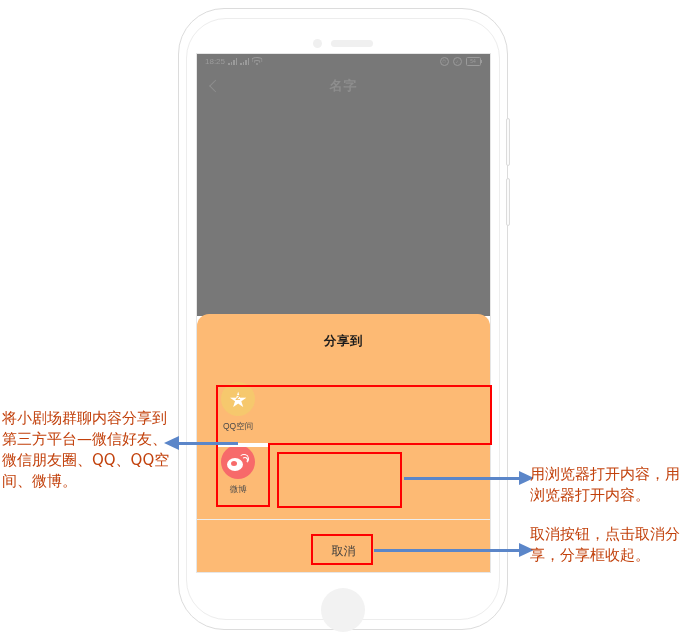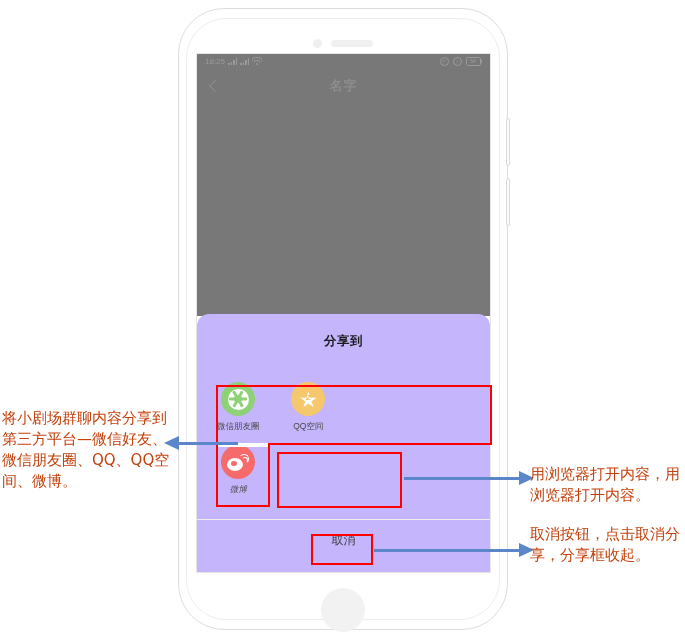--- a/index.html
+++ b/index.html
@@ -97,30 +97,30 @@
   }
   #nav-title{color:#8e8e8e;font-size:13px;font-weight:bold;letter-spacing:1px;}
   #back-chevron{
     position:absolute;left:14px;top:50%;transform:translateY(-50%);
     width:8px;height:8px;border-left:1.5px solid #8e8e8e;border-bottom:1.5px solid #8e8e8e;
     transform:translateY(-50%) rotate(45deg);
   }
   
   #share-sheet{
     position:absolute;left:0;top:260px;width:100%;height:260px;
-    background:#c4b5fd;border-radius:12px 12px 0 0;
+    background:#fdba74;border-radius:12px 12px 0 0;
     box-sizing:border-box;
   }
   #share-title{
     text-align:center;font-size:12.5px;font-weight:bold;color:#1b1b1b;
     padding-top:19px;letter-spacing:0.5px;
   }
   .icon-row{display:flex;padding:0 6px;box-sizing:border-box;}
   #row1{margin-top:28px;}
-  #row2{margin-top:5px;font-style:italic;}
+  #row2{margin-top:5px;}
   .share-item{
     width:25%;
     display:flex;flex-direction:column;align-items:center;
     padding-top:4px;padding-bottom:3px;
   }
   .si-circle{
     width:34px;height:34px;border-radius:50%;
     display:flex;align-items:center;justify-content:center;
     position:relative;
   }
@@ -167,21 +167,21 @@
   .g-link{position:relative;width:22px;height:22px;}
   .g-link i{position:absolute;width:12px;height:7px;border:1.8px solid #fff;border-radius:4px;}
   .g-link i:nth-child(1){left:0;top:5px;transform:rotate(-35deg);}
   .g-link i:nth-child(2){right:0;top:10px;transform:rotate(-35deg);}
   
   #sheet-divider{
     position:absolute;left:0;right:0;top:205px;height:1px;background:#ededed;
   }
   #cancel-wrap{
     position:absolute;left:0;right:0;top:206px;height:40px;
-    display:flex;align-items:center;justify-content:center;
+    display:flex;align-items:flex-end;justify-content:center;
   }
   #cancel-btn{font-size:12px;color:#3d3d3d;}
   
   .redbox{position:absolute;border:2px solid #fe0000;box-sizing:border-box;}
   #redbox-row1{left:216px;top:385px;width:276px;height:60px;}
   #redbox-weibo{left:216px;top:445px;width:54px;height:62px;}
   #redbox-browser{left:277px;top:452px;width:125px;height:56px;}
   #redbox-cancel{left:311px;top:534px;width:62px;height:31px;}
   
   .redmask{position:absolute;background:#ffffff;}
@@ -260,33 +260,20 @@
     <div id="back-chevron"></div>
     <div id="nav-title">名字</div>
   </div>
 
   <div id="share-sheet">
     <div id="share-title">分享到</div>
 
     <div class="icon-row" id="row1">
 
 
-      <div class="share-item">
-        <div class="si-circle" style="background:#8fd177">
-          <div class="g-moments">
-            <i style="transform:translate(0,-1.6px) rotate(0deg)"></i>
-            <i style="transform:translate(0,-1.6px) rotate(60deg)"></i>
-            <i style="transform:translate(0,-1.6px) rotate(120deg)"></i>
-            <i style="transform:translate(0,-1.6px) rotate(180deg)"></i>
-            <i style="transform:translate(0,-1.6px) rotate(240deg)"></i>
-            <i style="transform:translate(0,-1.6px) rotate(300deg)"></i>
-          </div>
-        </div>
-        <div class="si-label">微信朋友圈</div>
-      </div>
 
 
       <div class="share-item">
         <div class="si-circle" style="background:#f6c86d">
           <div class="g-star">★<span>Z</span></div>
         </div>
         <div class="si-label">QQ空间</div>
       </div>
 
     </div>

